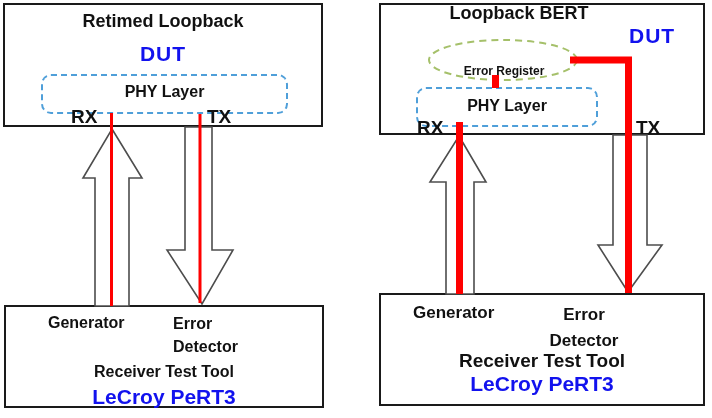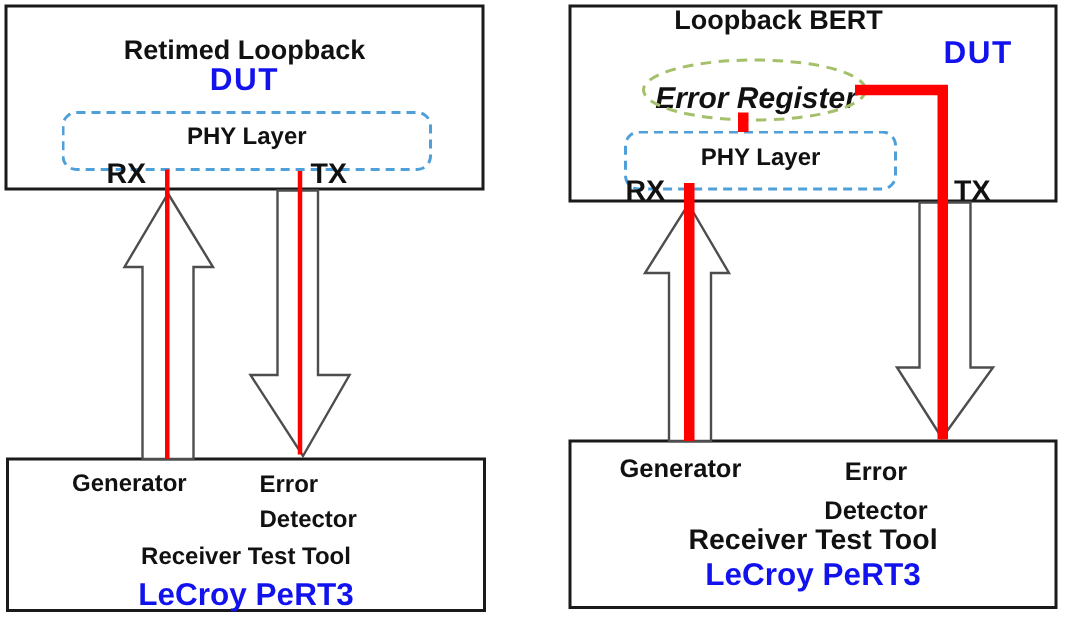--- a/index.html
+++ b/index.html
@@ -20,21 +20,21 @@
   .redline{stroke:var(--accent-red);fill:none;}
   .green-ellipse{fill:none;stroke:var(--ellipse-green);stroke-width:2;stroke-dasharray:7 5;}
 </style>
 </head>
 <body>
 
 <div id="canvas">
 
   <div class="box" style="left:3px;top:3px;width:320px;height:124px;"></div>
 
-  <div class="lbl center" style="left:3px;top:9px;width:320px;font-size:18px;margin-top:12px;">Retimed Loopback</div>
+  <div class="lbl center" style="left:3px;top:9px;width:320px;font-size:18px;">Retimed Loopback</div>
 
   <div class="lbl center blue" style="left:3px;top:40px;width:320px;font-size:21px;letter-spacing:1px;">DUT</div>
 
   <div class="phy-box" style="left:41px;top:74px;width:247px;height:40px;"></div>
 
   <div class="lbl center" style="left:41px;top:81px;width:247px;font-size:16px;">PHY Layer</div>
 
   <div class="lbl" style="left:71px;top:104px;font-size:19px;">RX</div>
 
   <div class="lbl" style="left:207px;top:104px;font-size:19px;">TX</div>
@@ -48,21 +48,21 @@
   <div class="lbl center" style="left:4px;top:361px;width:320px;font-size:16px;">Receiver Test Tool</div>
 
   <div class="lbl center blue" style="left:4px;top:383px;width:320px;font-size:21px;">LeCroy PeRT3</div>
 
   <div class="box" style="left:379px;top:3px;width:326px;height:132px;"></div>
 
   <div class="lbl center" style="left:379px;top:1px;width:280px;font-size:18px;">Loopback BERT</div>
 
   <div class="lbl blue" style="left:629px;top:22px;font-size:21px;letter-spacing:1px;">DUT</div>
 
-  <div class="lbl center" style="left:429px;top:53px;width:150px;font-size:20px;font-style:italic;">Error Register</div>
+  <div class="lbl center" style="left:429px;top:63px;width:150px;font-size:12px;">Error Register</div>
 
   <div class="phy-box" style="left:416px;top:87px;width:182px;height:40px;"></div>
 
   <div class="lbl center" style="left:416px;top:95px;width:182px;font-size:16px;">PHY Layer</div>
 
   <div class="lbl" style="left:417px;top:115px;font-size:19px;">RX</div>
 
   <div class="lbl" style="left:636px;top:115px;font-size:19px;">TX</div>
 
   <div class="box" style="left:379px;top:293px;width:326px;height:113px;"></div>

